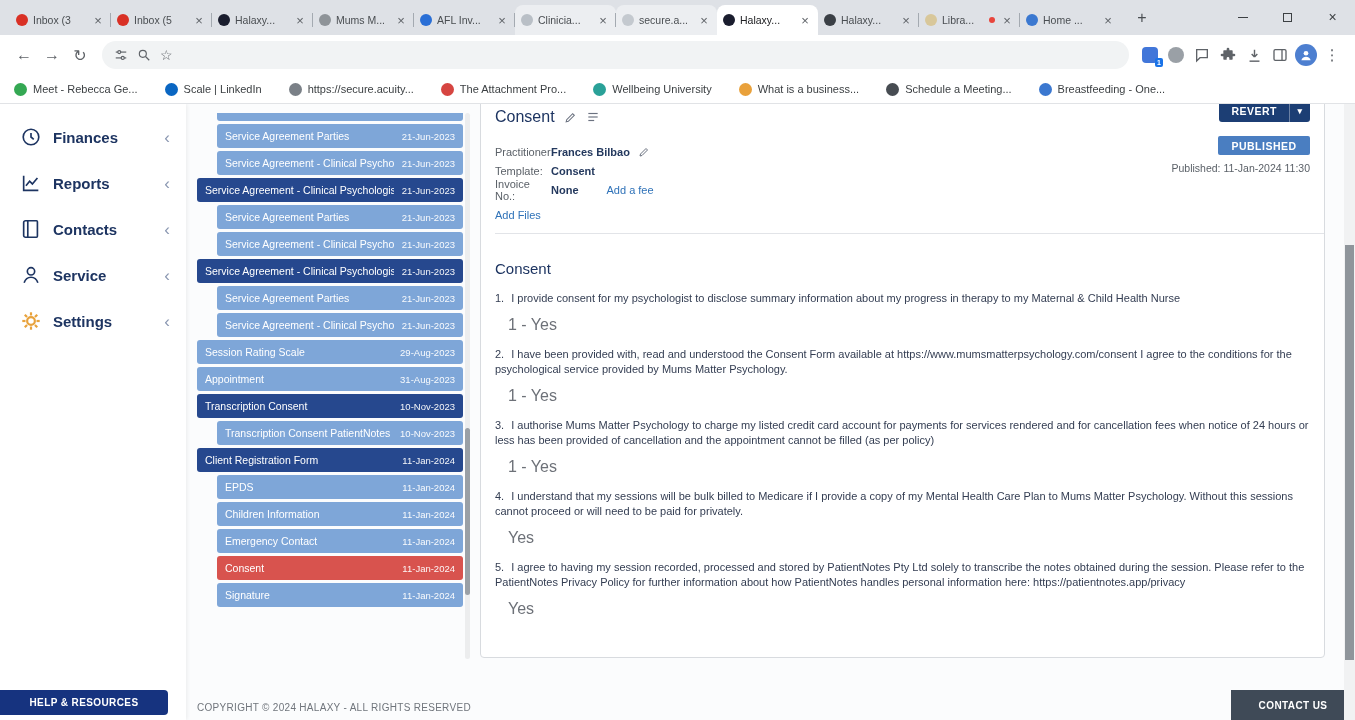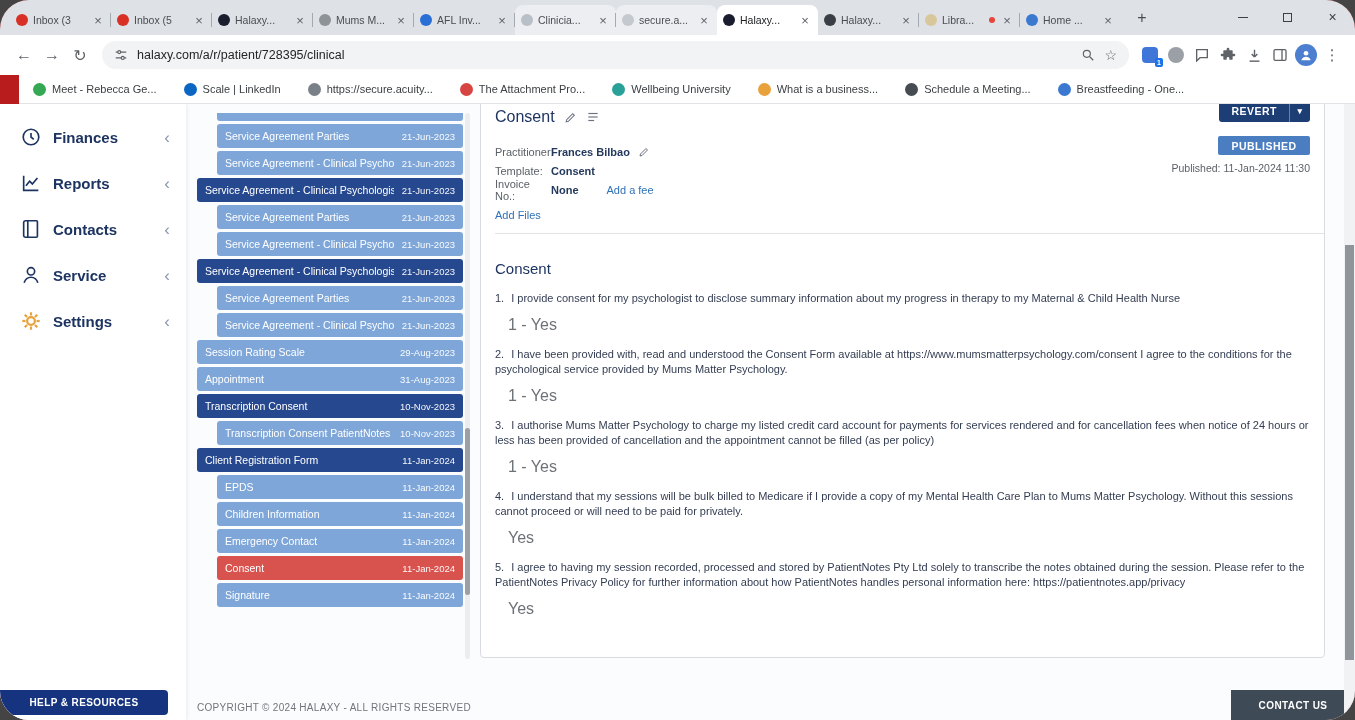--- a/index.html
+++ b/index.html
@@ -1,18 +1,18 @@
 <!DOCTYPE html>
 <html><head>
 <meta charset="utf-8">
 <style>
   html,body{margin:0;padding:0;background:#444;}
   *{box-sizing:border-box;}
-  .screen{position:relative;width:1355px;height:720px;overflow:hidden;background:#b91c1c;
-          font-family:"Liberation Sans",sans-serif;color:#222;border-radius:29px;}
+  .screen{position:relative;width:1355px;height:720px;overflow:hidden;background:#a3a3a3;
+          font-family:"Liberation Sans",sans-serif;color:#222;}
 
   
   .tabbar{height:35px;background:#dee1e6;display:flex;align-items:flex-end;padding-left:10px;position:relative;}
   .tab{width:101px;height:30px;display:flex;align-items:center;gap:5px;padding:0 6px;font-size:10.5px;
        color:#4a4e52;border-radius:8px 8px 0 0;position:relative;flex:none;cursor:default;}
   .tab.active{background:#fff;color:#202124;}
   .tab.pale{background:#eceef1;}
   .tab .favicon{width:12px;height:12px;border-radius:50%;flex:none;background:#999;}
   .tab .tab-label{flex:1;white-space:nowrap;overflow:hidden;}
   .tab .tab-dot{display:none;width:6px;height:6px;border-radius:50%;background:#e8453c;flex:none;}
@@ -33,21 +33,21 @@
            padding:0 12px;margin:0 8px;gap:9px;min-width:0;}
   .omnibox .url{font-size:12.5px;color:#23262a;flex:1;white-space:nowrap;overflow:hidden;}
   .ext-icon{position:relative;width:26px;height:26px;display:flex;align-items:center;justify-content:center;flex:none;}
   .ext-sq{width:16px;height:16px;border-radius:4px;background:#4176d9;display:block;}
   .ext-circle{width:16px;height:16px;border-radius:50%;background:#9aa0a6;display:block;}
   .ext-badge{position:absolute;right:0;bottom:1px;background:#1a73e8;color:#fff;font-size:7px;line-height:9px;
              padding:0 2px;border-radius:2px;font-weight:bold;}
   .avatar{width:22px;height:22px;border-radius:50%;background:#4d7fd0;display:flex;align-items:center;justify-content:center;flex:none;}
 
   .bookmarksbar{height:29px;background:#fff;display:flex;align-items:center;padding:0 14px;gap:27px;
-                border-bottom:1px solid #e1e3e6;margin-left:19px;}
+                border-bottom:1px solid #e1e3e6;}
   .bookmark{display:flex;align-items:center;gap:6px;font-size:11px;color:#3c4043;white-space:nowrap;}
   .bm-icon{width:13px;height:13px;border-radius:50%;flex:none;background:#888;}
 
   
   .page{position:absolute;top:104px;left:0;right:0;bottom:0;background:#fbfcfd;overflow:hidden;}
 
   .app-sidebar{position:absolute;left:0;top:0;width:186px;height:100%;background:#fff;
                box-shadow:1px 0 4px rgba(0,0,0,.07);padding-top:10px;}
   .side-item{display:flex;align-items:center;gap:11px;height:46px;padding:0 16px 0 20px;cursor:pointer;}
   .side-item .side-label{flex:1;font-size:15px;font-weight:bold;color:#1d3461;}
@@ -199,21 +199,20 @@
     <span class="nav-icon">↻</span>
     <div class="omnibox">
       <span style="display:inline-flex;">
         <svg width="14" height="14" viewBox="0 0 24 24" fill="none" stroke="#5f6368" stroke-width="2">
           <line x1="3" y1="7" x2="21" y2="7"></line>
             <line x1="3" y1="17" x2="21" y2="17"></line>
           <circle cx="9" cy="7" r="2.6" fill="#f1f3f4"></circle>
             <circle cx="15" cy="17" r="2.6" fill="#f1f3f4"></circle>
         </svg>
       </span>
-      <span class="url">halaxy.com/a/r/patient/728395/clinical</span>
       <span style="display:inline-flex;">
         <svg width="14" height="14" viewBox="0 0 24 24" fill="none" stroke="#5f6368" stroke-width="2">
           <circle cx="10" cy="10" r="6"></circle>
             <line x1="15" y1="15" x2="21" y2="21"></line>
         </svg>
       </span>
       <span style="font-size:14px;color:#5f6368;">☆</span>
     </div>
     <span class="ext-icon">
       <span class="ext-sq"></span>

